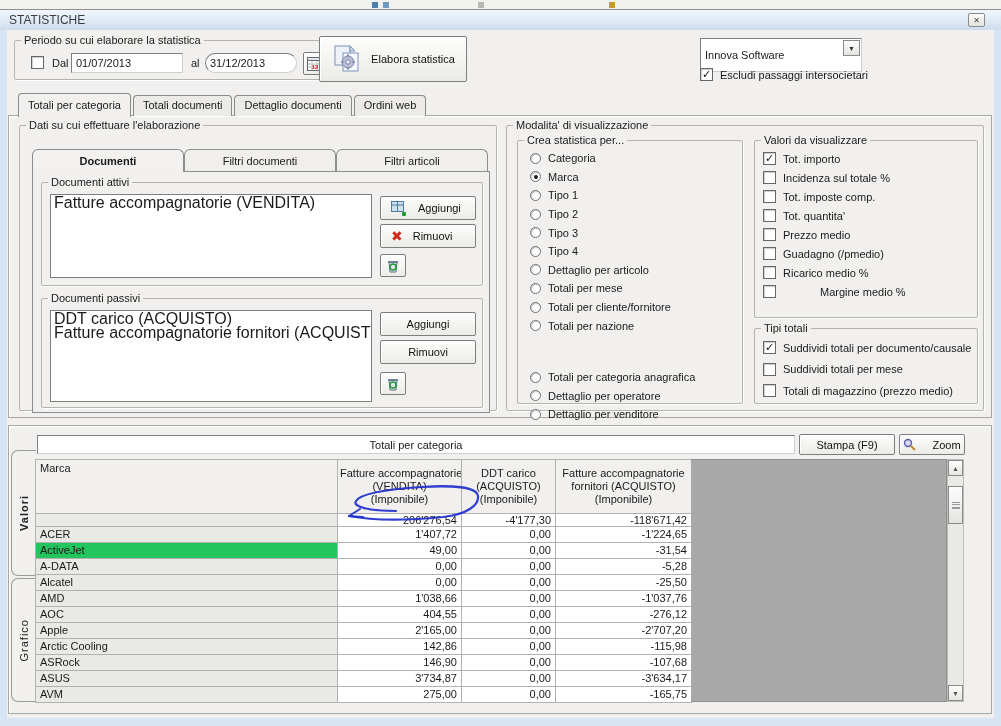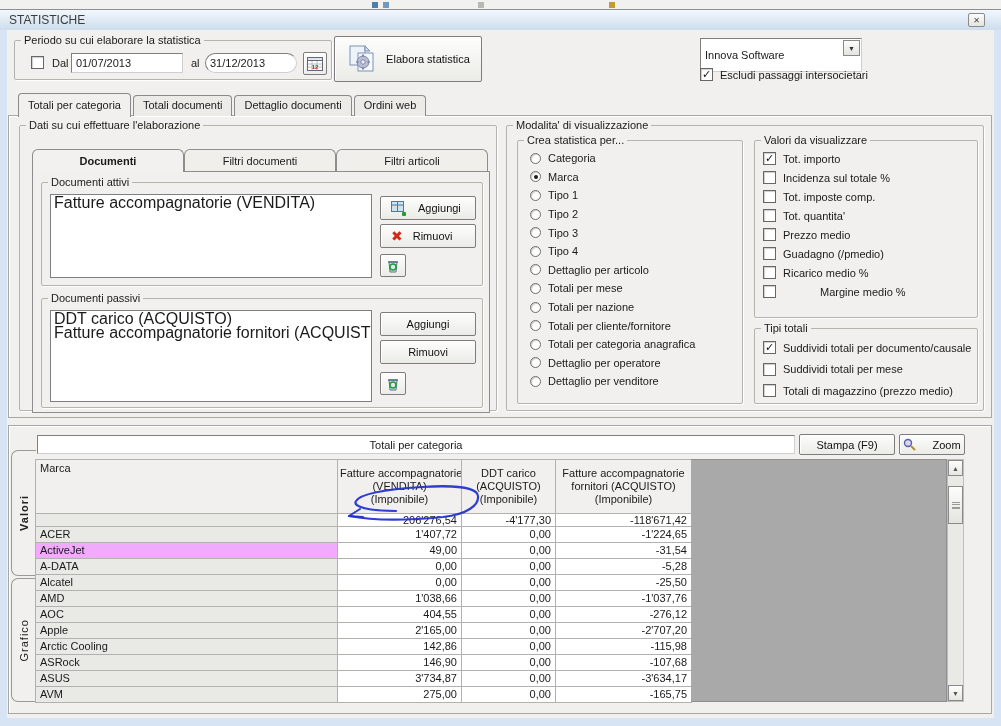--- a/index.html
+++ b/index.html
@@ -146,21 +146,21 @@
           <rect x="0.5" y="1.5" width="15" height="3" fill="#dfe6ee" stroke="#667"></rect>
           <line x1="1" y1="8" x2="15" y2="8" stroke="#bbb"></line>
             <line x1="1" y1="11" x2="15" y2="11" stroke="#bbb"></line>
           <line x1="5" y1="5" x2="5" y2="14" stroke="#bbb"></line>
             <line x1="10" y1="5" x2="10" y2="14" stroke="#bbb"></line>
           <text x="8" y="13" font-size="6" fill="#c22" text-anchor="middle" font-weight="bold">12</text>
         </svg>
       </div>
     </fieldset>
 
-    <div class="btn" style="left:327px;top:6px;width:148px;height:46px;">
+    <div class="btn" style="left:312px;top:6px;width:148px;height:46px;">
       <svg width="32" height="32" viewBox="0 0 32 32">
         <rect x="4" y="3" width="15" height="19" fill="#eef3fa" stroke="#7a93b8"></rect>
         <path d="M19 3 l0 5 5 0 z" fill="#cfdcec" stroke="#7a93b8"></path>
         <rect x="12" y="10" width="15" height="18" fill="#f6f9fd" stroke="#7a93b8"></rect>
         <circle cx="17" cy="19" r="6" fill="#b9bdd6" stroke="#8087a8"></circle>
         <circle cx="17" cy="19" r="2.2" fill="#eef0f6" stroke="#8087a8"></circle>
         <g stroke="#8087a8" stroke-width="2">
             <line x1="17" y1="11.5" x2="17" y2="13.5"></line>
             <line x1="17" y1="24.5" x2="17" y2="26.5"></line>
             <line x1="10.5" y1="19" x2="12.5" y2="19"></line>
@@ -282,27 +282,27 @@
               <div class="optrow" style="height: 18.6px;">
                 <span class="radio"></span>
                 <span>Dettaglio per articolo</span>
               </div>
               <div class="optrow" style="height: 18.6px;">
                 <span class="radio"></span>
                 <span>Totali per mese</span>
               </div>
               <div class="optrow" style="height: 18.6px;">
                 <span class="radio"></span>
+                <span>Totali per cliente/fornitore</span>
+              </div>
+              <div class="optrow" style="height: 18.6px;">
+                <span class="radio"></span>
                 <span>Totali per nazione</span>
               </div>
-              <div class="optrow" style="height: 18.6px;">
-                <span class="radio"></span>
-                <span>Totali per cliente/fornitore</span>
-              </div>
-              <div class="optrow" style="height: 18.6px;">
+              <div class="optrow" style="height: 18.6px; margin-top: 33px;">
                 <span class="radio"></span>
                 <span>Totali per categoria anagrafica</span>
               </div>
               <div class="optrow" style="height: 18.6px;">
                 <span class="radio"></span>
                 <span>Dettaglio per operatore</span>
               </div>
               <div class="optrow" style="height: 18.6px;">
                 <span class="radio"></span>
                 <span>Dettaglio per venditore</span>
@@ -415,21 +415,21 @@
                 <td class="c-num">-4'177,30</td>
                 <td class="c-num">-118'671,42</td>
               </tr>
               <tr>
                 <td class="c-marca">ACER</td>
                 <td class="c-num">1'407,72</td>
                 <td class="c-num">0,00</td>
                 <td class="c-num">-1'224,65</td>
               </tr>
               <tr>
-                <td class="c-marca hl" style="background: #f0abfc;">ActiveJet</td>
+                <td class="c-marca hl" style="background: #22c55e;">ActiveJet</td>
                 <td class="c-num">49,00</td>
                 <td class="c-num">0,00</td>
                 <td class="c-num">-31,54</td>
               </tr>
               <tr>
                 <td class="c-marca">A-DATA</td>
                 <td class="c-num">0,00</td>
                 <td class="c-num">0,00</td>
                 <td class="c-num">-5,28</td>
               </tr>

